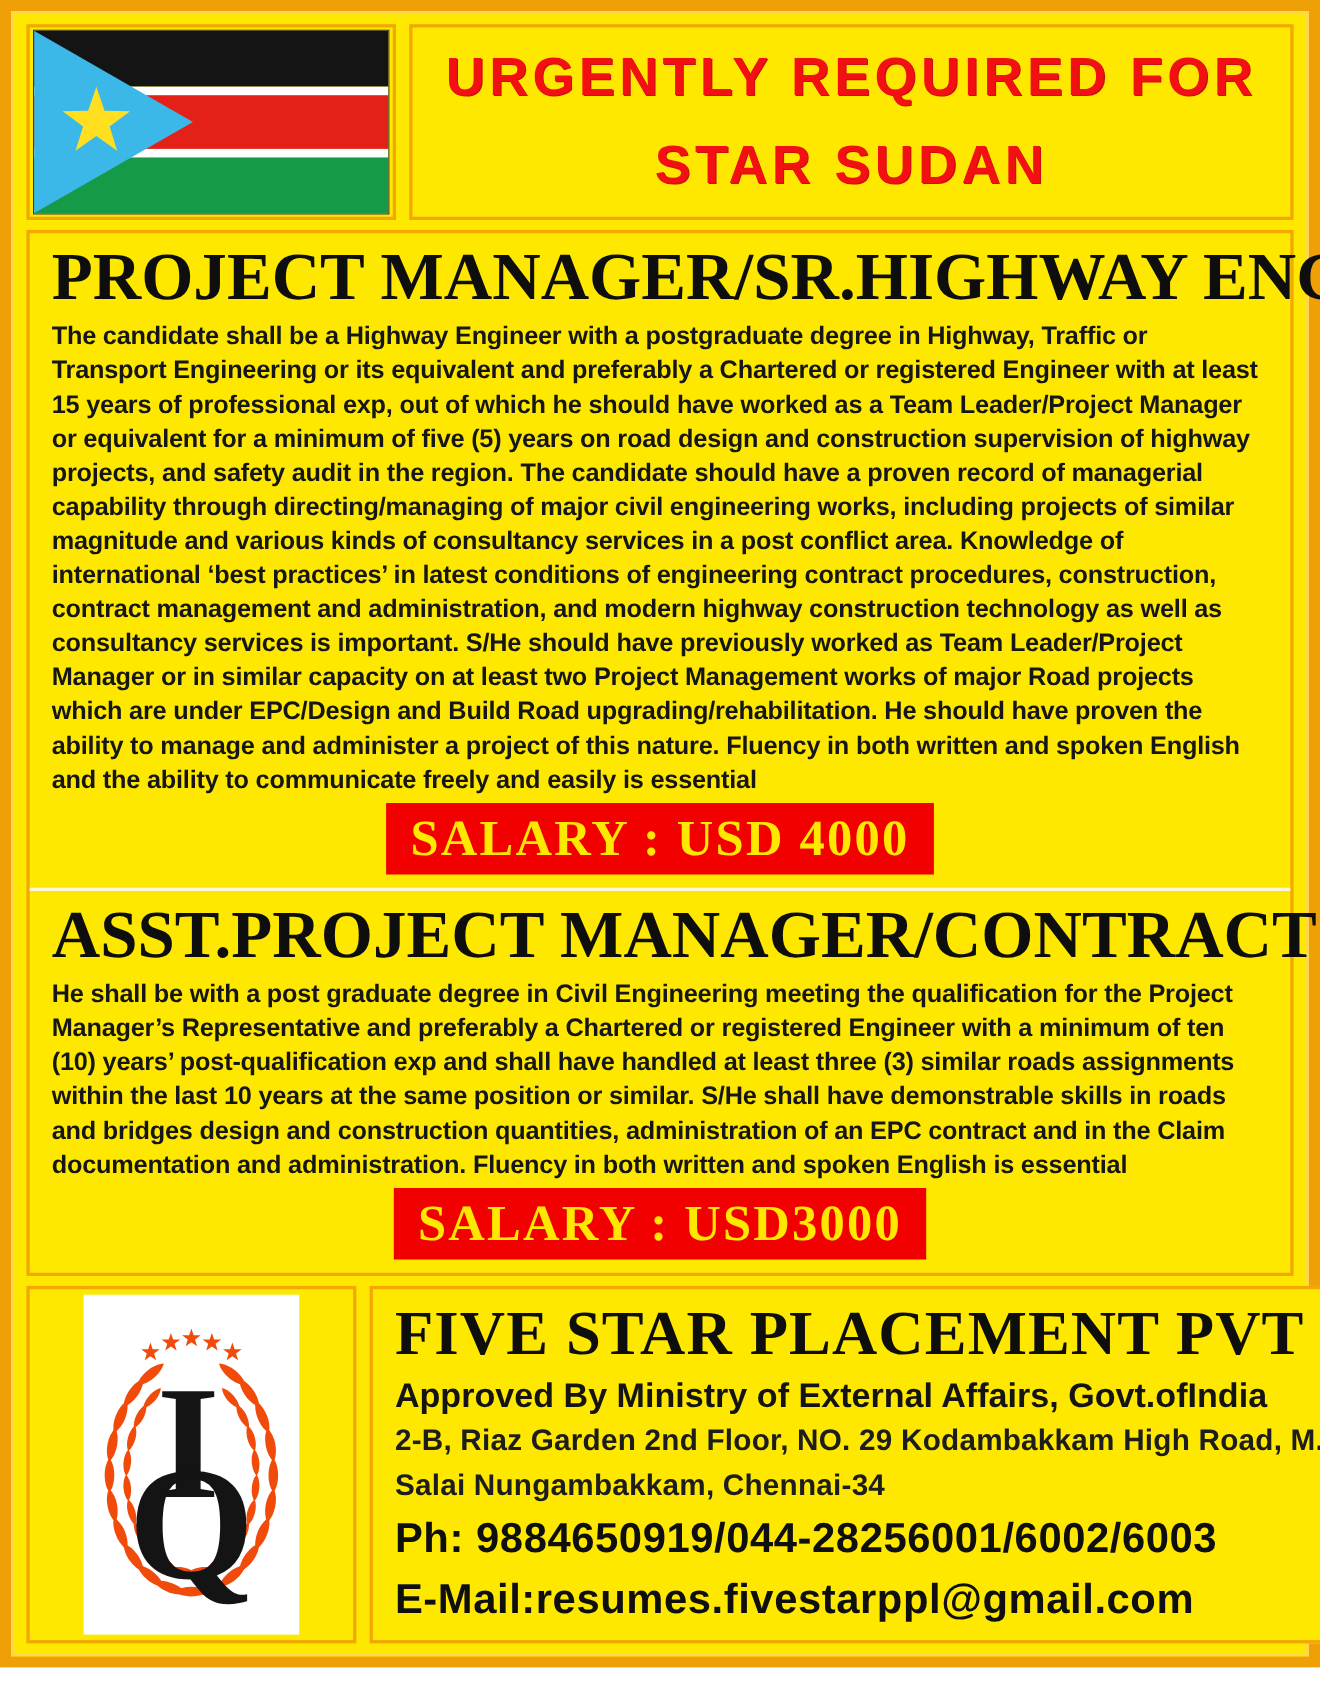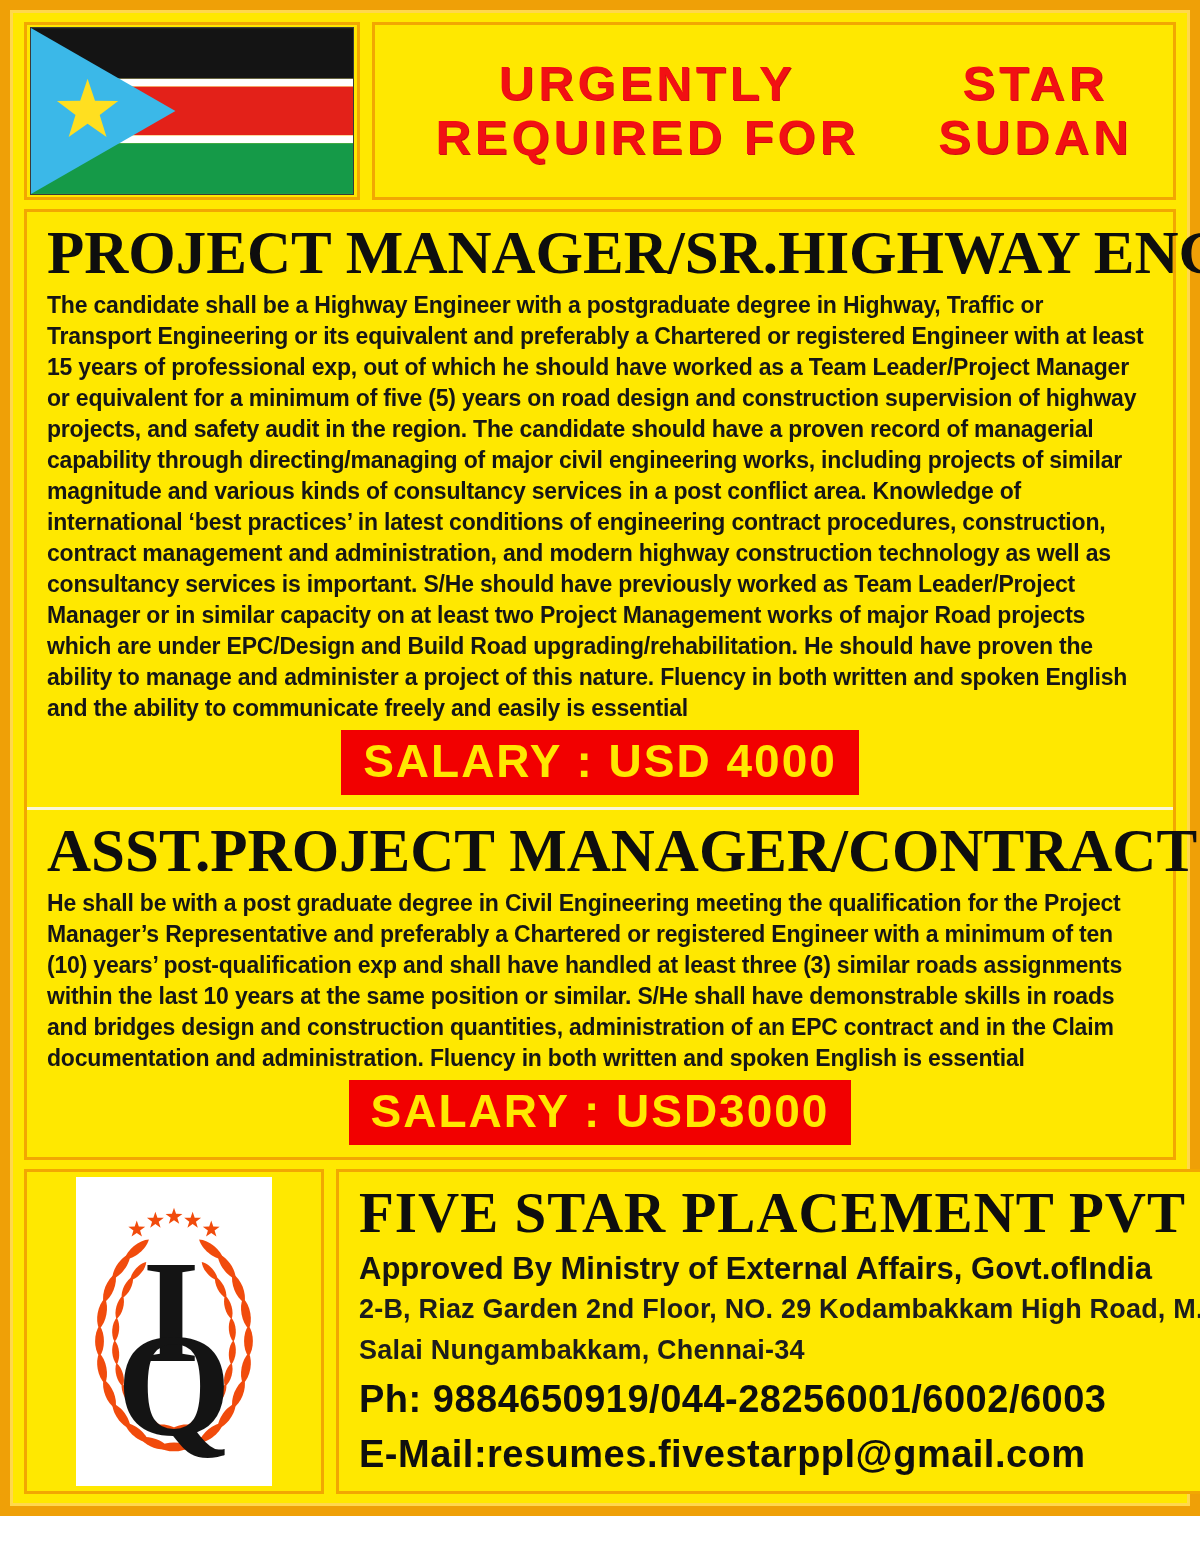--- a/index.html
+++ b/index.html
@@ -21,21 +21,21 @@
   
   .top-row{display:flex;gap:12px;height:178px;}
   .flag-box{
     width:336px;flex:0 0 auto;
     display:flex;align-items:center;justify-content:center;
     padding:3px;
   }
   .flag-frame{border:1px solid #3a3a3a;line-height:0;}
   .urgent-box{
     flex:1;
-    display:flex;flex-direction:row;align-items:center;justify-content:space-around;
+    display:flex;flex-direction:column;align-items:center;justify-content:space-around;
     padding:6px 11px;
   }
   .urgent-line{
     color:#F21013;
     font-weight:bold;
     font-size:49px;
     letter-spacing:4px;
     text-align:center;
     line-height:1.1;
     text-shadow:1px 1px 0 #c90f0f;
@@ -61,21 +61,21 @@
     letter-spacing:-0.2px;
     color:#161616;
     text-align:left;
   }
   .salary-bar{
     display:block;
     width:fit-content;
     margin:4px auto 10px auto;
     background:#F20000;
     color:#FFE800;
-    font-family:Liberation Sans, sans-serif;
+    font-family:Liberation Serif, serif;
     font-weight:bold;
     font-size:46px;
     line-height:1.2;
     padding:4px 22px 6px 22px;
     letter-spacing:2px;
   }
   .job-divider{height:3px;background:#FBF7D8;margin:0;}
   
   .bottom-row{display:flex;gap:12px;margin-top:9px;min-height:318px;}
   .logo-box{

